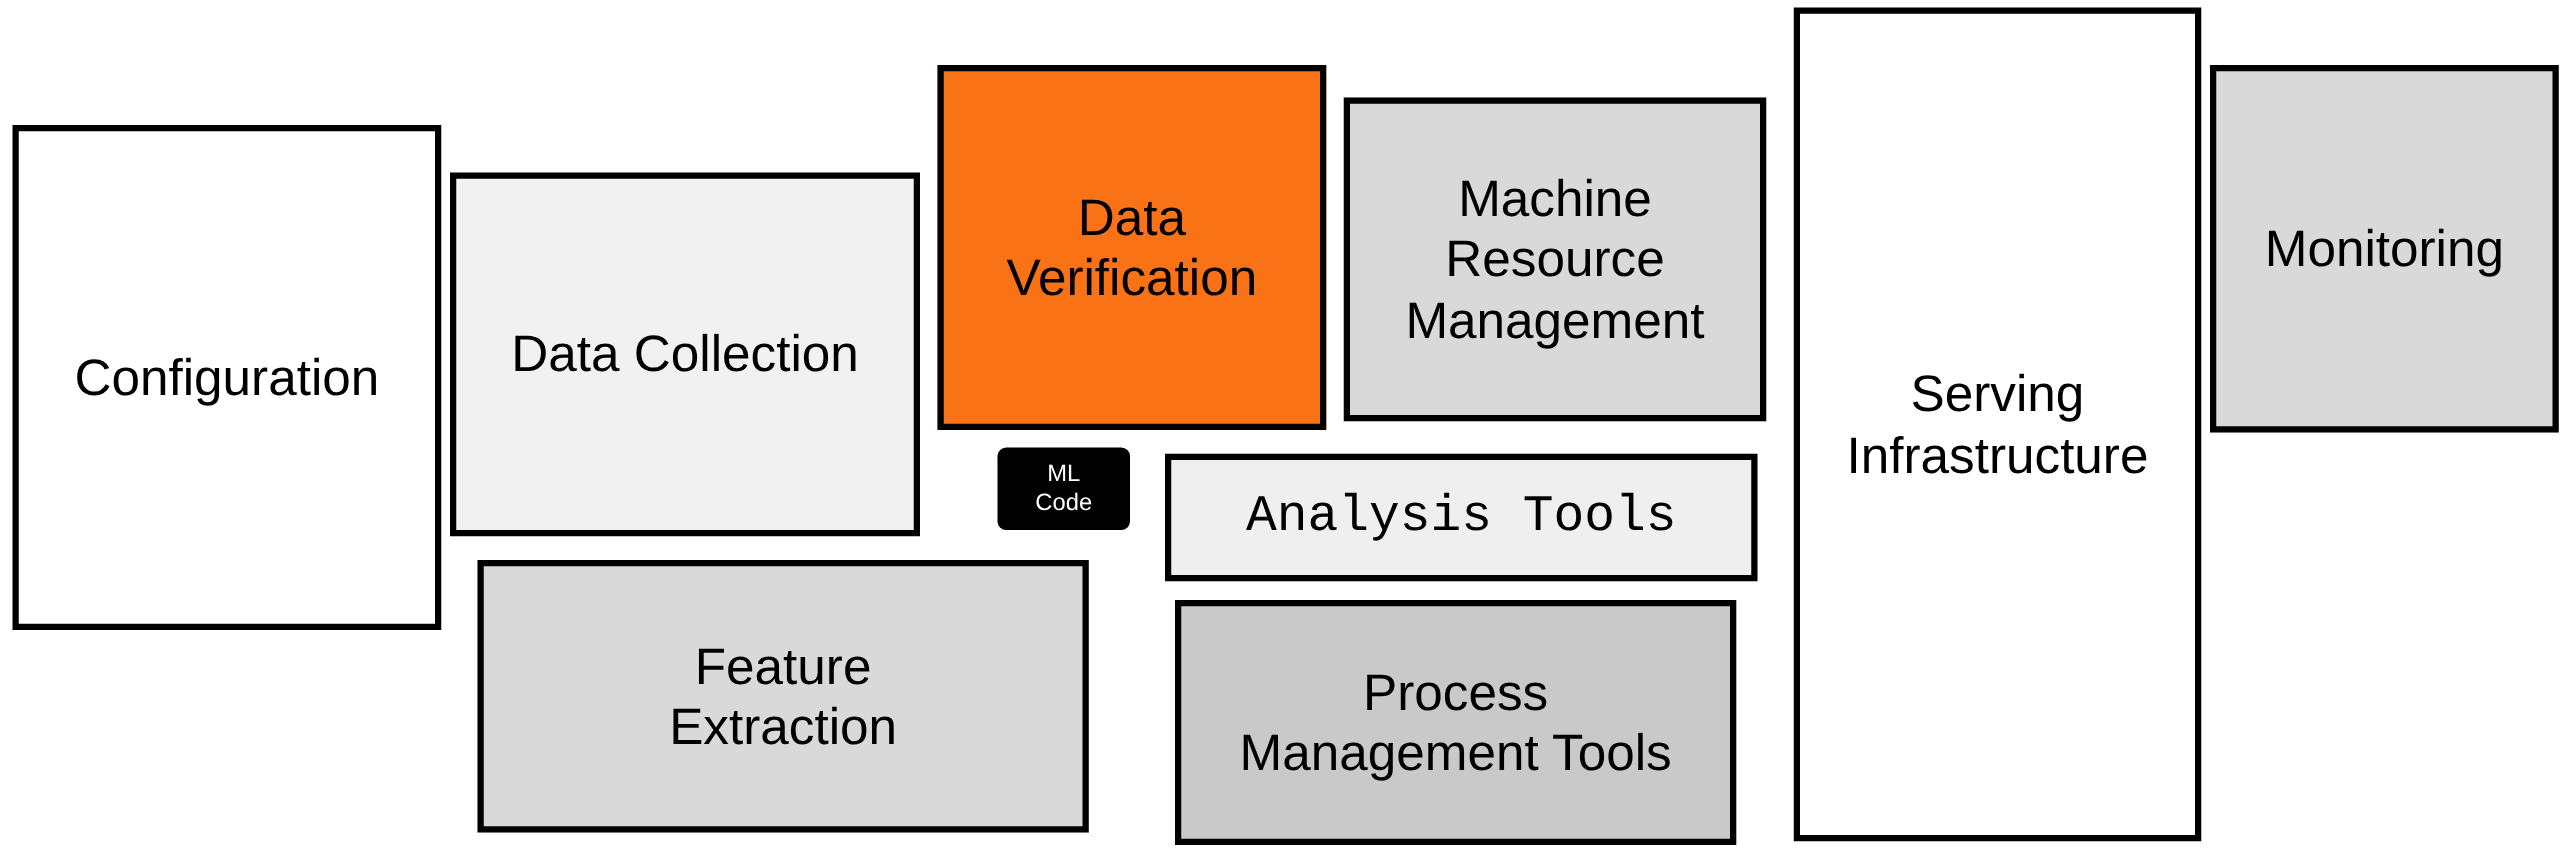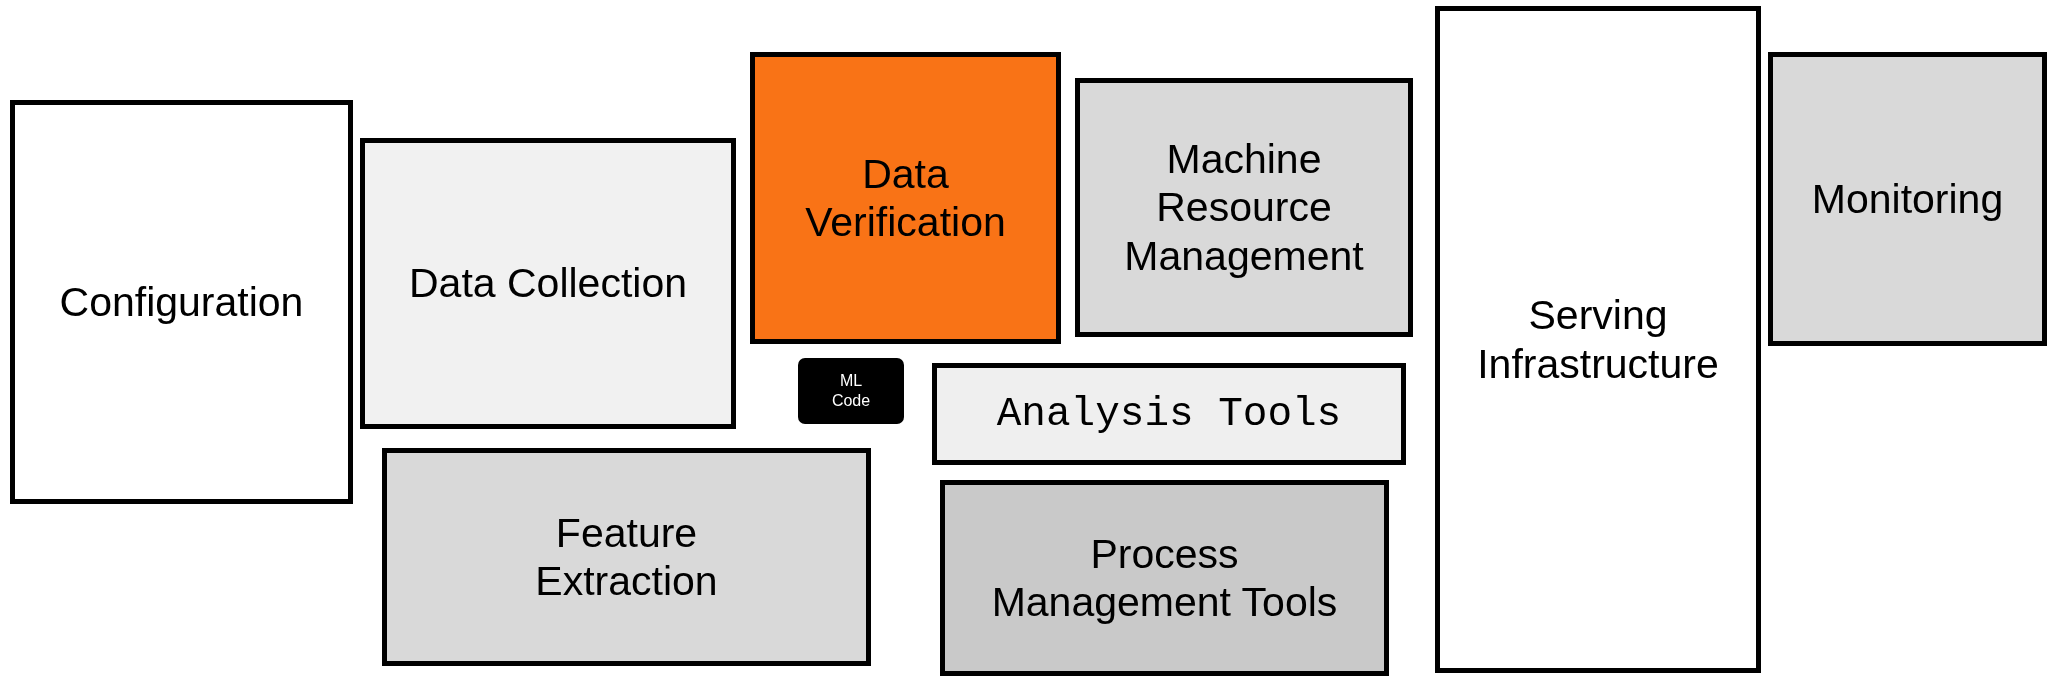--- a/index.html
+++ b/index.html
@@ -47,21 +47,21 @@
     background: #f1f1f1;  font-size: 41px; text-align: center;
   }
   #node-data-verification {
     left: 750px; top: 52px;   width: 311px;  height: 292px;
     background: #f97316;  font-size: 41px;
   }
   #node-ml-code {
     left: 798px; top: 358px;  width: 106px;  height: 66px;
     background: #000000;  color: #ffffff;
     border: none; border-radius: 7px;
-    font-size: 16px; line-height: 1.22; align-items: center;
+    font-size: 19px; line-height: 1.22; align-items: center;
   }
   #node-machine-resource-management {
     left: 1075px; top: 78px;  width: 338px;  height: 259px;
     background: #d9d9d9;  font-size: 41px;
   }
   #node-analysis-tools {
     left: 932px;  top: 363px; width: 474px;  height: 102px;
     background: #efefef;  font-size: 41px; font-family: Liberation Mono, monospace;
   }
   #node-feature-extraction {

